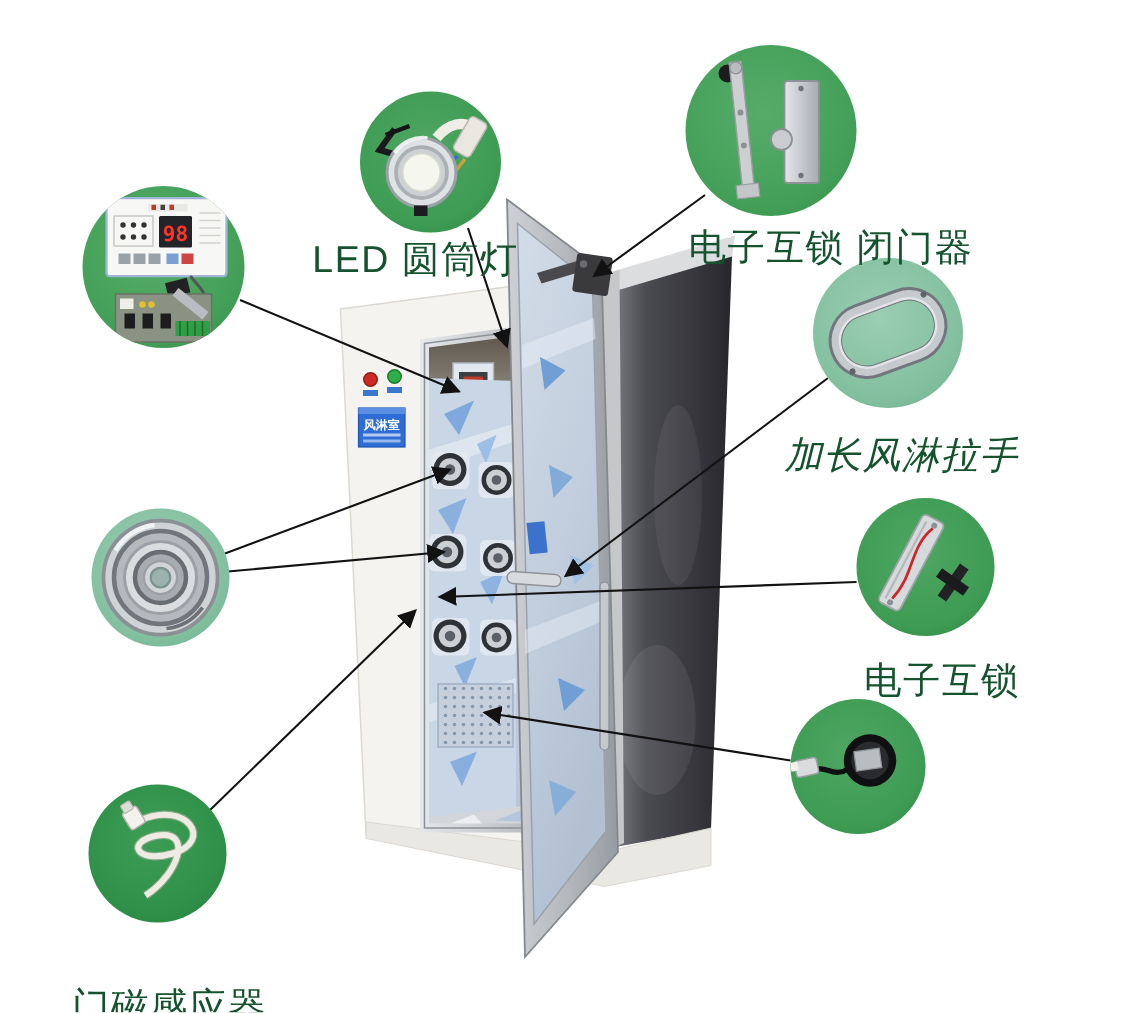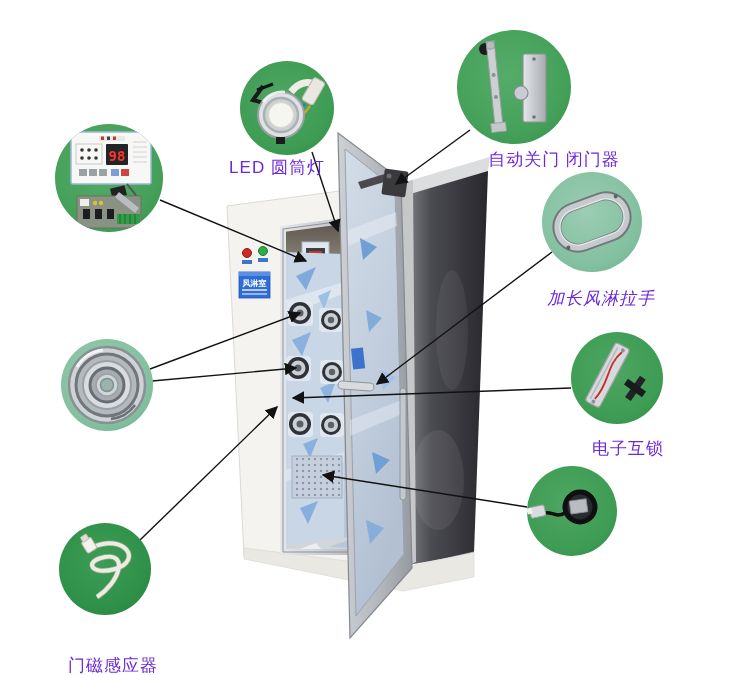--- a/index.html
+++ b/index.html
@@ -1,20 +1,20 @@
 <!DOCTYPE html>
 <html><head>
 <meta charset="utf-8">
 <style>
   html,body{margin:0;padding:0;background:#ffffff;}
   #canvas{position:relative;width:750px;height:675px;background:#ffffff;overflow:hidden;
           font-family:"Liberation Sans","DejaVu Sans",sans-serif;}
   #scene{position:absolute;left:0;top:0;}
   .lbl{position:absolute;transform:translateX(-50%);white-space:nowrap;
-       font-size:17px;font-weight:500;color:#6d28d9;letter-spacing:1px;
+       font-size:25px;font-weight:500;color:#14532d;letter-spacing:1px;
        font-family:"Liberation Sans","DejaVu Sans",sans-serif;}
   .seg{font-family:"DejaVu Sans Mono","Liberation Mono",monospace;font-weight:bold;}
 </style>
 </head>
 <body>
 
 <div id="canvas">
 <svg id="scene" width="750" height="675" viewBox="0 0 750 675">
   <defs>
     <marker id="arw" markerWidth="9" markerHeight="9" refX="8" refY="4.5" orient="auto">
@@ -398,17 +398,17 @@
         <g transform="translate(-16,-23) rotate(-32)">
           <rect x="-5" y="-7" width="11" height="13" rx="2" fill="#f4f2ec" stroke="#b9b7b0" stroke-width="1"></rect>
           <rect x="-3" y="-12" width="7" height="6" rx="1" fill="#dedcd4" stroke="#b9b7b0" stroke-width="0.8"></rect>
         </g>
       </g>
     </g>
   </g>
 </svg>
 
 <div class="lbl" style="left:277px; top:156px;">LED 圆筒灯</div>
-<div class="lbl" style="left:554px; top:148px;">自动关门 闭门器</div>
+<div class="lbl" style="left:554px; top:148px;">电子互锁 闭门器</div>
 <div class="lbl" style="left:601px; top:287px;font-style:italic;">加长风淋拉手</div>
 <div class="lbl" style="left:628px; top:437px;">电子互锁</div>
 <div class="lbl" style="left:113px; top:654px;">门磁感应器</div>
 </div>
 
 </body></html>

